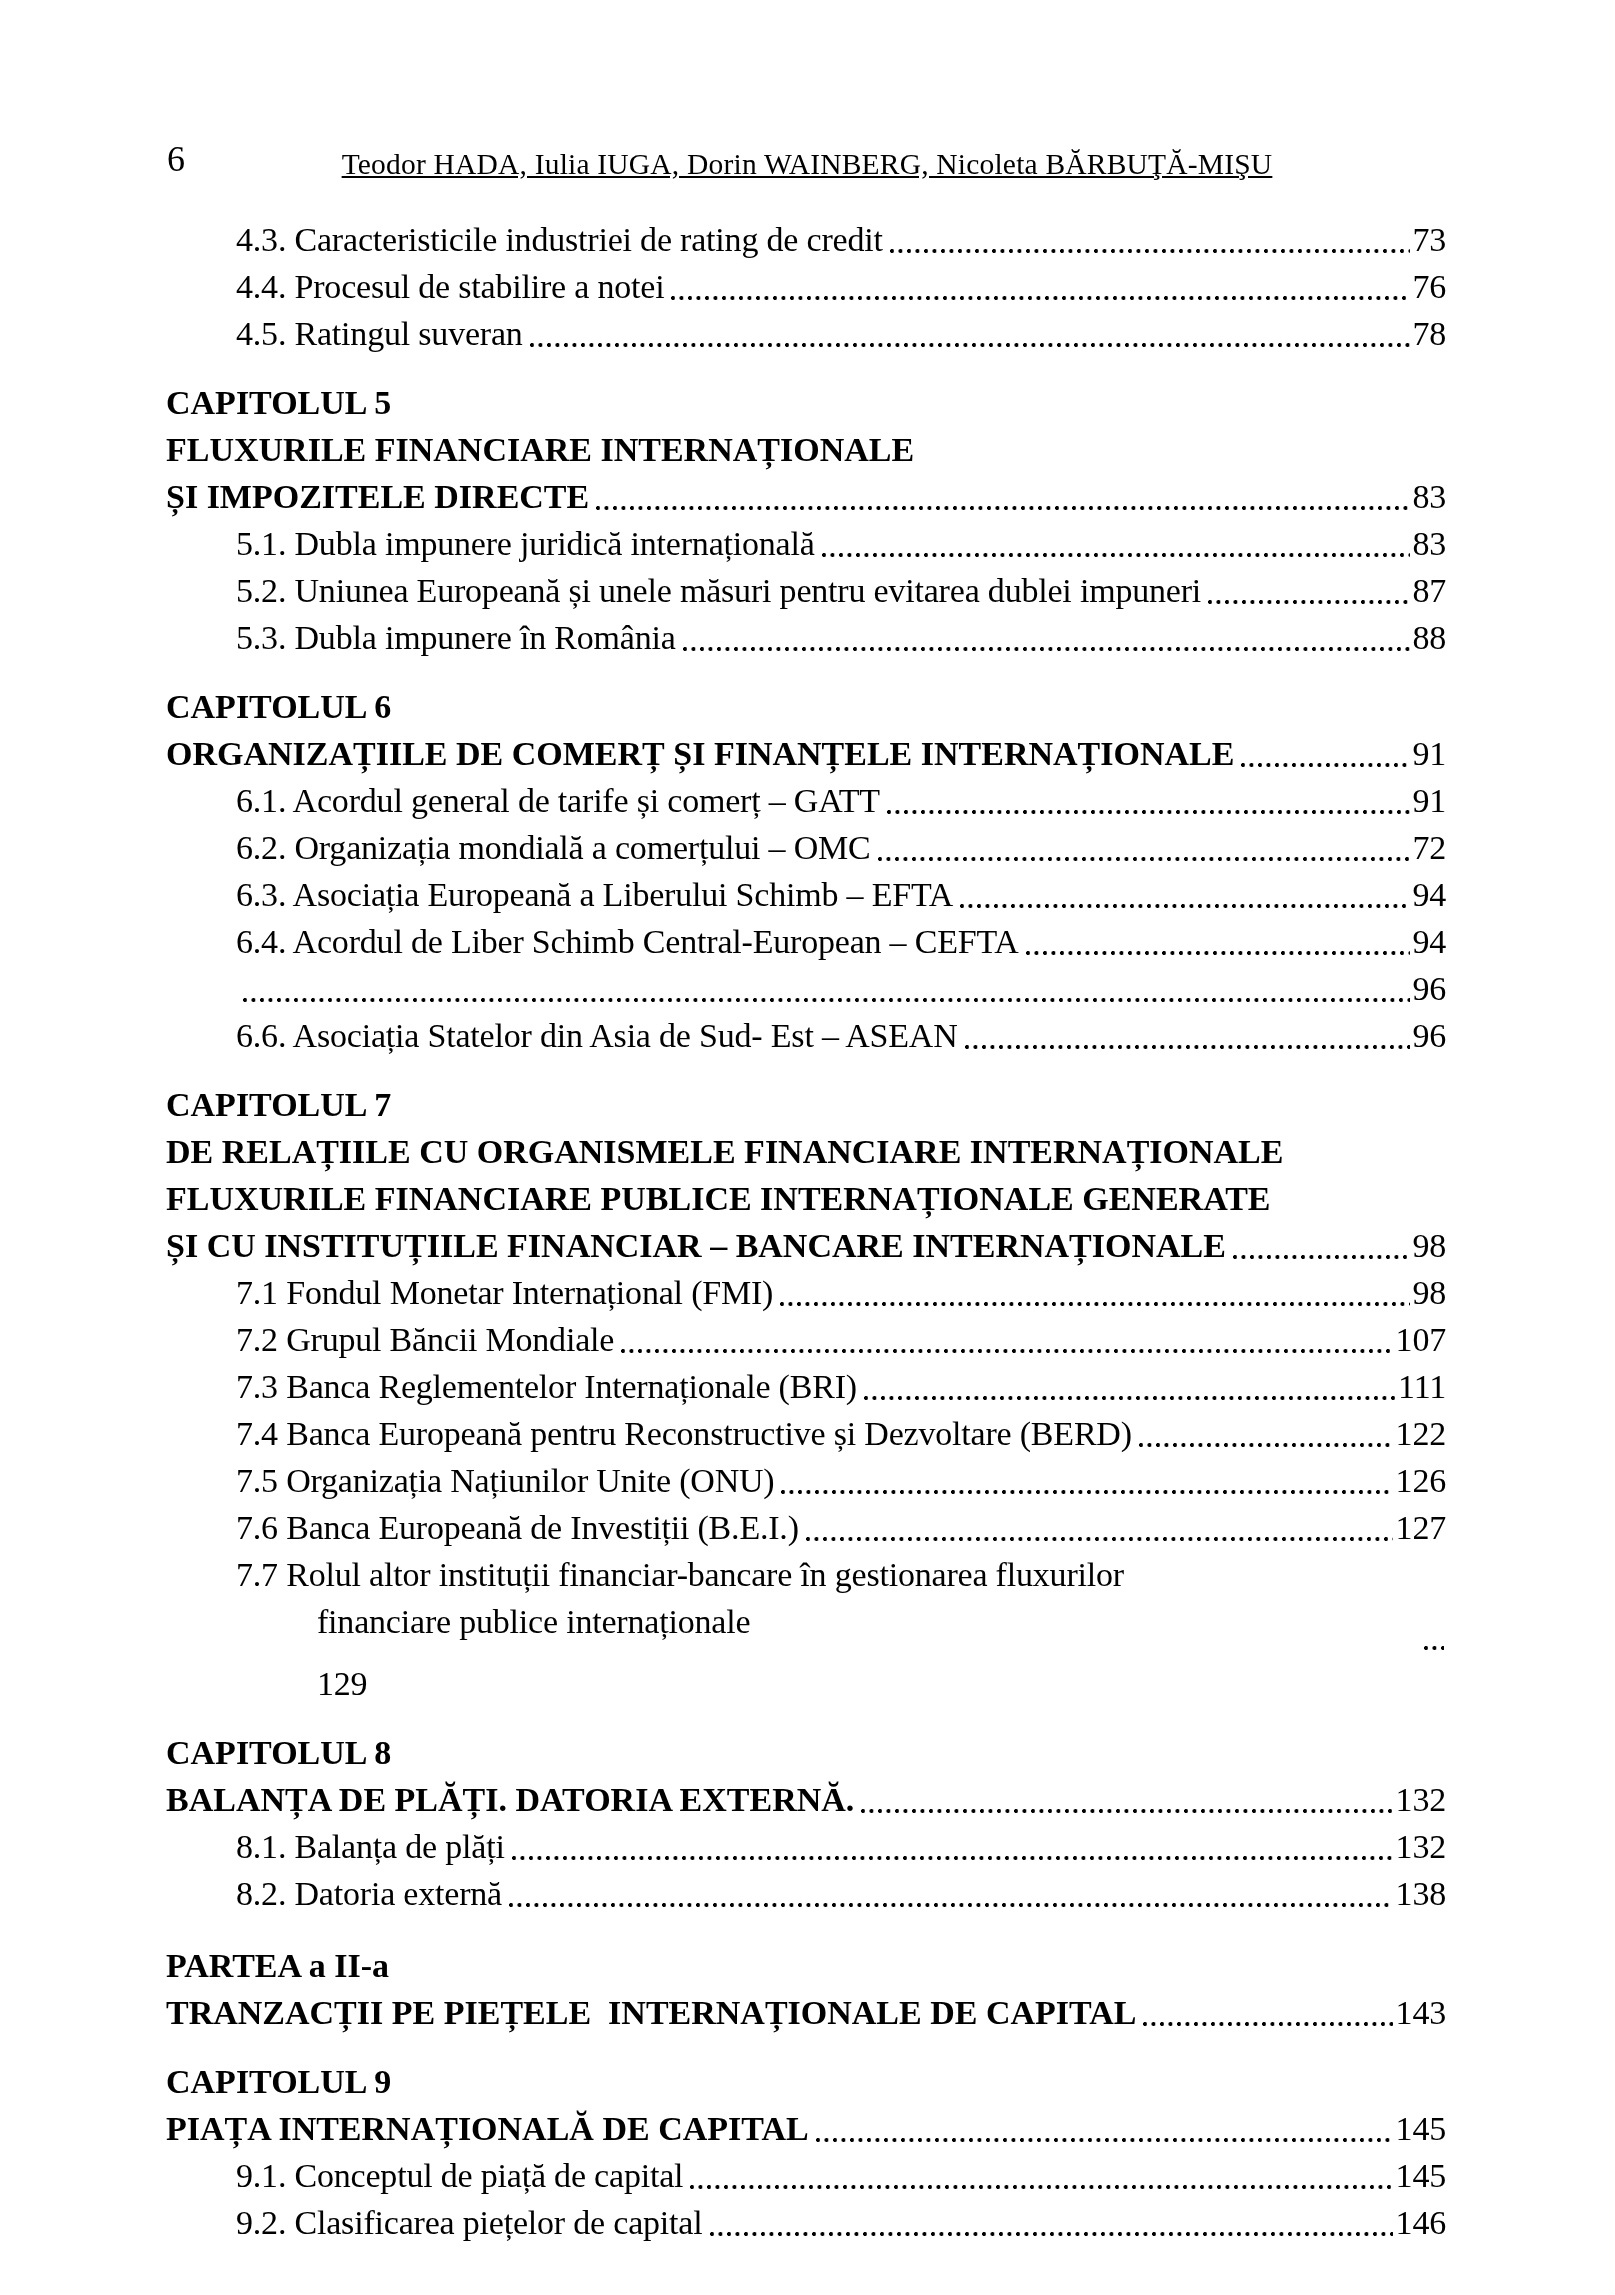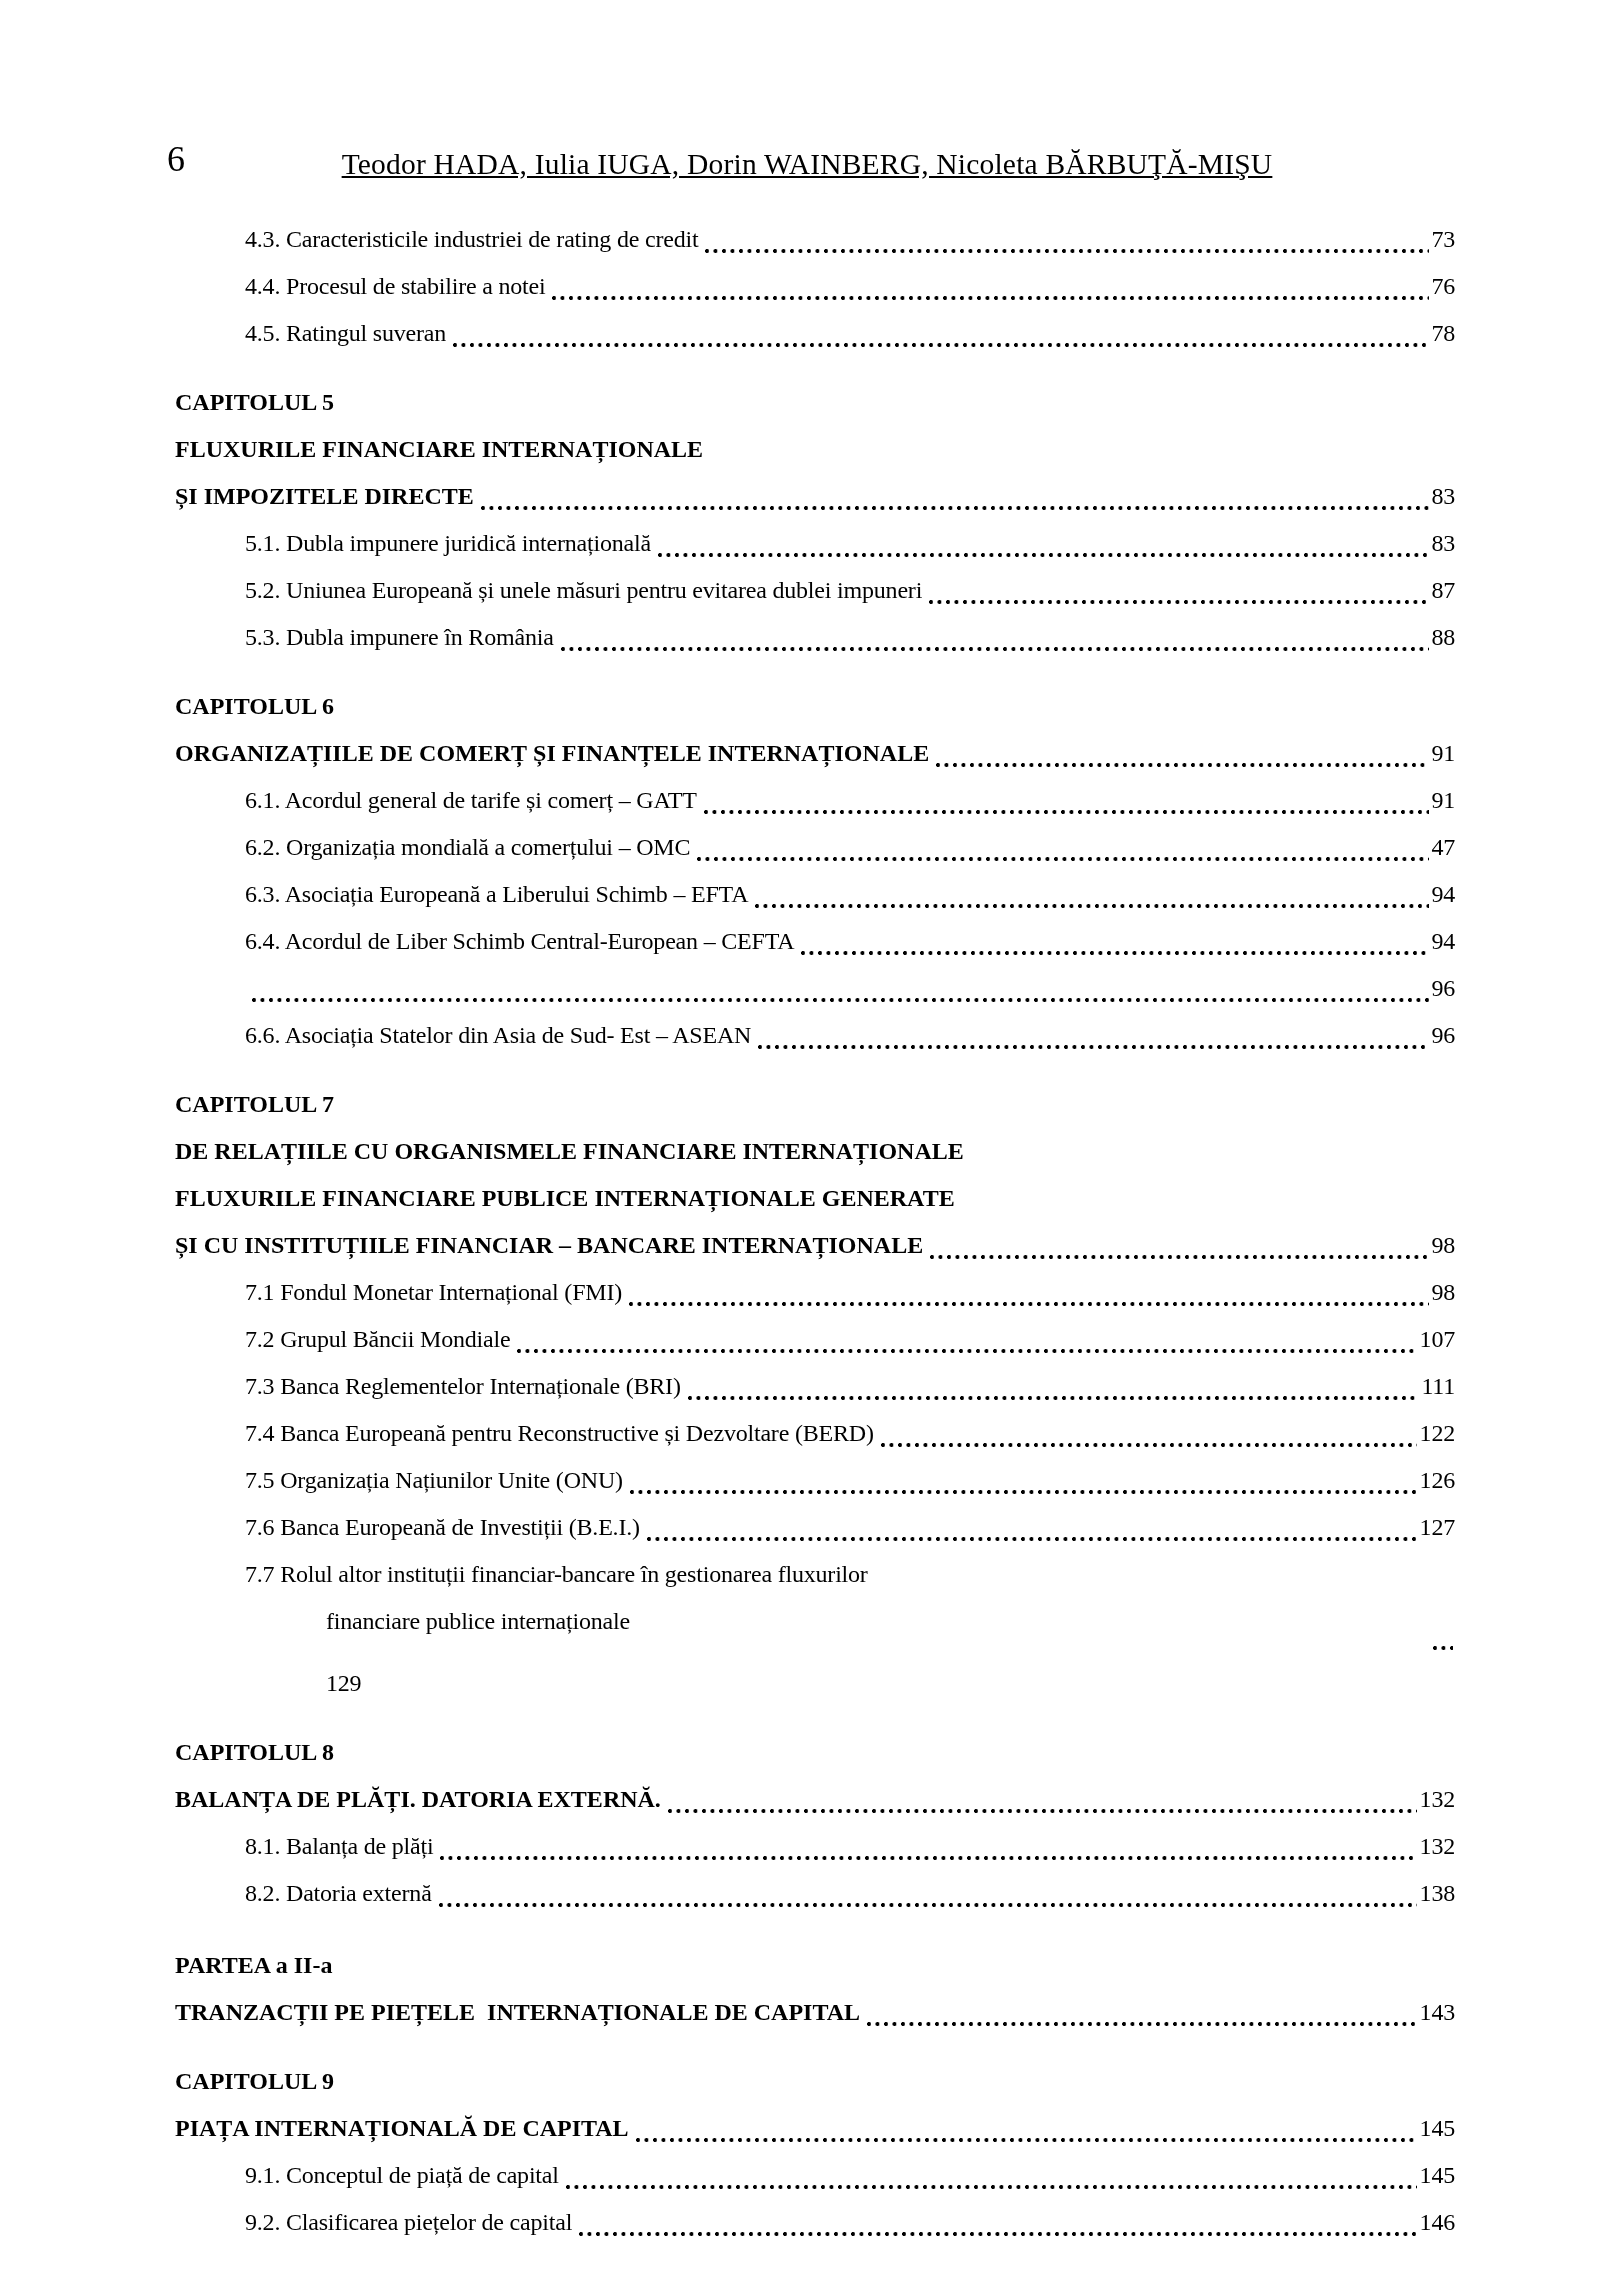--- a/index.html
+++ b/index.html
@@ -33,23 +33,23 @@
     line-height: 37px;
     text-align: center;
     letter-spacing: 0.2px;
     white-space: pre;
     text-decoration: underline;
   }
   
   .toc {
     position: absolute;
     top: 216px;
-    left: 175px;
+    left: 166px;
     width: 1280px;
-    font-size: 24px;
+    font-size: 34px;
     line-height: 47px;
     letter-spacing: -0.2px;
   }
   .row {
     display: flex;
     align-items: baseline;
     white-space: nowrap;
   }
   .row .t { white-space: pre; }
   .row.chapter .t { font-weight: 700; letter-spacing: 0; }
@@ -133,21 +133,21 @@
       <span class="pg">91</span>
     </div>
       <div class="row sub">
       <span class="t">6.1. Acordul general de tarife și comerț – GATT</span>
       <span class="dots"></span>
       <span class="pg">91</span>
     </div>
       <div class="row sub">
       <span class="t">6.2. Organizația mondială a comerțului – OMC</span>
       <span class="dots"></span>
-      <span class="pg">47</span>
+      <span class="pg">72</span>
     </div>
       <div class="row sub">
       <span class="t">6.3. Asociația Europeană a Liberului Schimb – EFTA</span>
       <span class="dots"></span>
       <span class="pg">94</span>
     </div>
       <div class="row sub">
       <span class="t">6.4. Acordul de Liber Schimb Central-European – CEFTA</span>
       <span class="dots"></span>
       <span class="pg">94</span>

